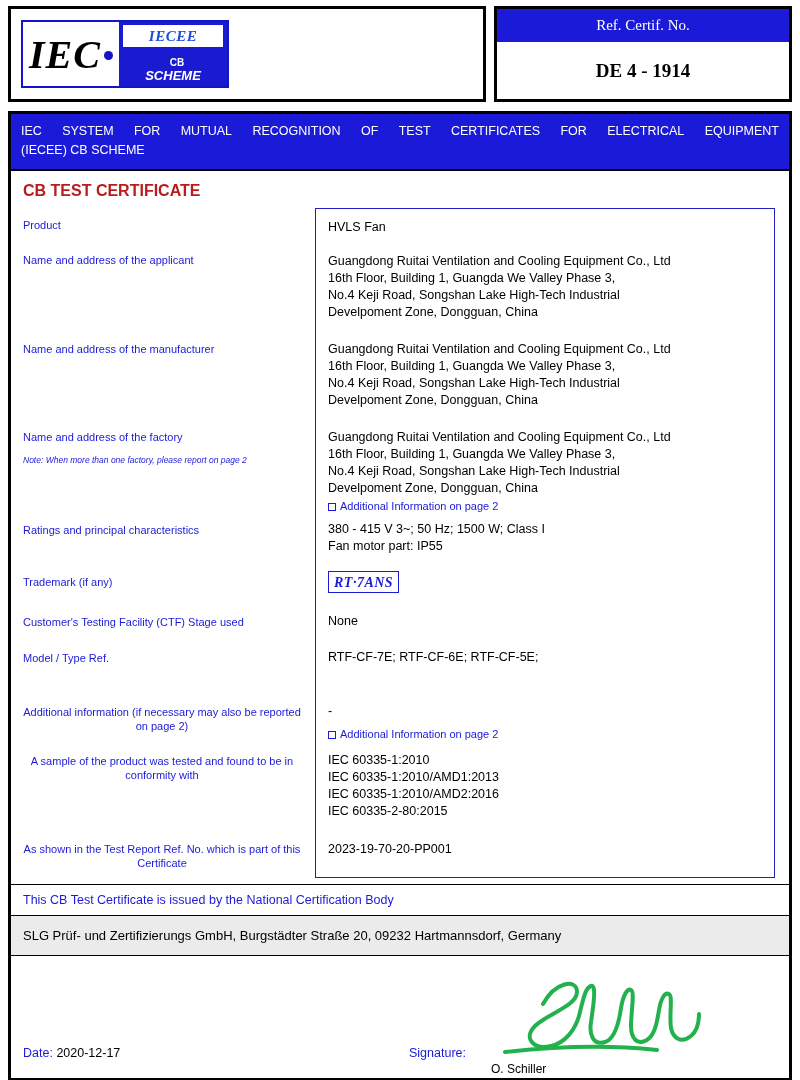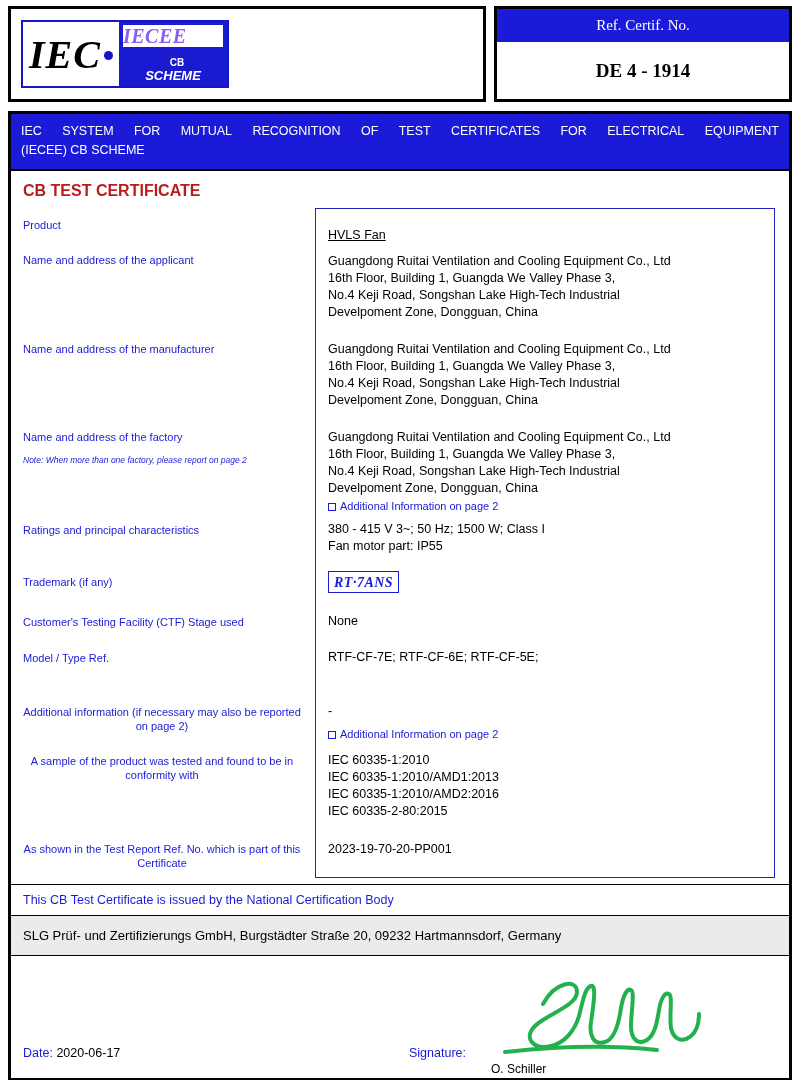--- a/index.html
+++ b/index.html
@@ -78,28 +78,28 @@
     display: flex;
     flex-direction: column;
     align-items: center;
     justify-content: center;
     color: #ffffff;
     padding: 0 4px;
     box-sizing: border-box;
   }
   .iecee-top {
     background: #ffffff;
-    color: #8b5cf6;
+    color: #1d4ed8;
     font-family: "Liberation Serif", serif;
     font-style: italic;
     font-weight: bold;
-    font-size: 20px;
+    font-size: 15px;
     line-height: 22px;
     width: 100%;
-    text-align: left;
+    text-align: center;
     letter-spacing: 0.5px;
   }
   .iecee-cb {
     font-size: 10px;
     font-weight: bold;
     line-height: 12px;
     margin-top: 10px;
     padding-left: 8px;
   }
   .iecee-scheme {
@@ -341,21 +341,21 @@
         <div class="lab-abs lbl" style="top:315px;">Ratings and principal characteristics</div>
         <div class="lab-abs lbl" style="top:367px;">Trademark (if any)</div>
         <div class="lab-abs lbl" style="top:407px;">Customer's Testing Facility (CTF) Stage used</div>
         <div class="lab-abs lbl" style="top:443px;">Model / Type Ref.</div>
         <div class="lab-abs lbl" style="top:497px; width:278px;">Additional information (if necessary may also be reported on page 2)</div>
         <div class="lab-abs lbl" style="top:546px; width:278px;">A sample of the product was tested and found to be in conformity with</div>
         <div class="lab-abs lbl" style="top:634px; width:278px;">As shown in the Test Report Ref. No. which is part of this Certificate</div>
       </div>
 
       <div class="values" style="height:670px; padding:0;">
-        <div class="val-abs val" style="top:18px;text-decoration:underline;">HVLS Fan</div>
+        <div class="val-abs val" style="top:10px;">HVLS Fan</div>
 
         <div class="val-abs" style="top:44px;">
           <div class="val">Guangdong Ruitai Ventilation and Cooling Equipment Co., Ltd</div>
           <div class="val">16th Floor, Building 1, Guangda We Valley Phase 3,</div>
           <div class="val">No.4 Keji Road, Songshan Lake High-Tech Industrial</div>
           <div class="val">Develpoment Zone, Dongguan, China</div>
         </div>
 
         <div class="val-abs" style="top:132px;">
           <div class="val">Guangdong Ruitai Ventilation and Cooling Equipment Co., Ltd</div>
@@ -409,21 +409,21 @@
       </div>
     </div>
 
     <div class="issued-line" style="margin-top:6px;">This CB Test Certificate is issued by the National Certification Body</div>
 
     <div class="ncb-block">SLG Prüf- und Zertifizierungs GmbH, Burgstädter Straße 20, 09232 Hartmannsdorf, Germany</div>
 
     <div class="sig-area">
       <div class="date-line">
         <span>Date:</span>
-        <span class="dv">2020-06-17</span>
+        <span class="dv">2020-12-17</span>
       </div>
       <div class="sig-label">Signature:</div>
       <svg class="sig-svg" width="240" height="86" viewBox="0 0 240 86">
         <g fill="none" stroke="#22b14c" stroke-width="4" stroke-linecap="round" stroke-linejoin="round">
           <path d="M62 30 C 74 8, 96 4, 96 18 C 96 32, 66 40, 54 52 C 42 64, 52 76, 70 72 C 84 69, 94 56, 98 42 C 102 26, 104 14, 110 12 C 116 10, 112 34, 110 48 C 108 60, 112 72, 124 68 C 134 65, 138 48, 140 34 C 142 22, 146 14, 150 16 C 154 18, 150 38, 150 52 C 150 64, 156 72, 166 66 C 174 61, 176 48, 178 36 C 180 24, 184 18, 188 20 C 192 22, 188 42, 190 54 C 192 64, 200 70, 210 62 C 216 57, 218 48, 218 40"></path>
           <path d="M24 78 C 60 74, 120 70, 176 76"></path>
         </g>
       </svg>
       <div class="sig-name">O. Schiller</div>
     </div>

